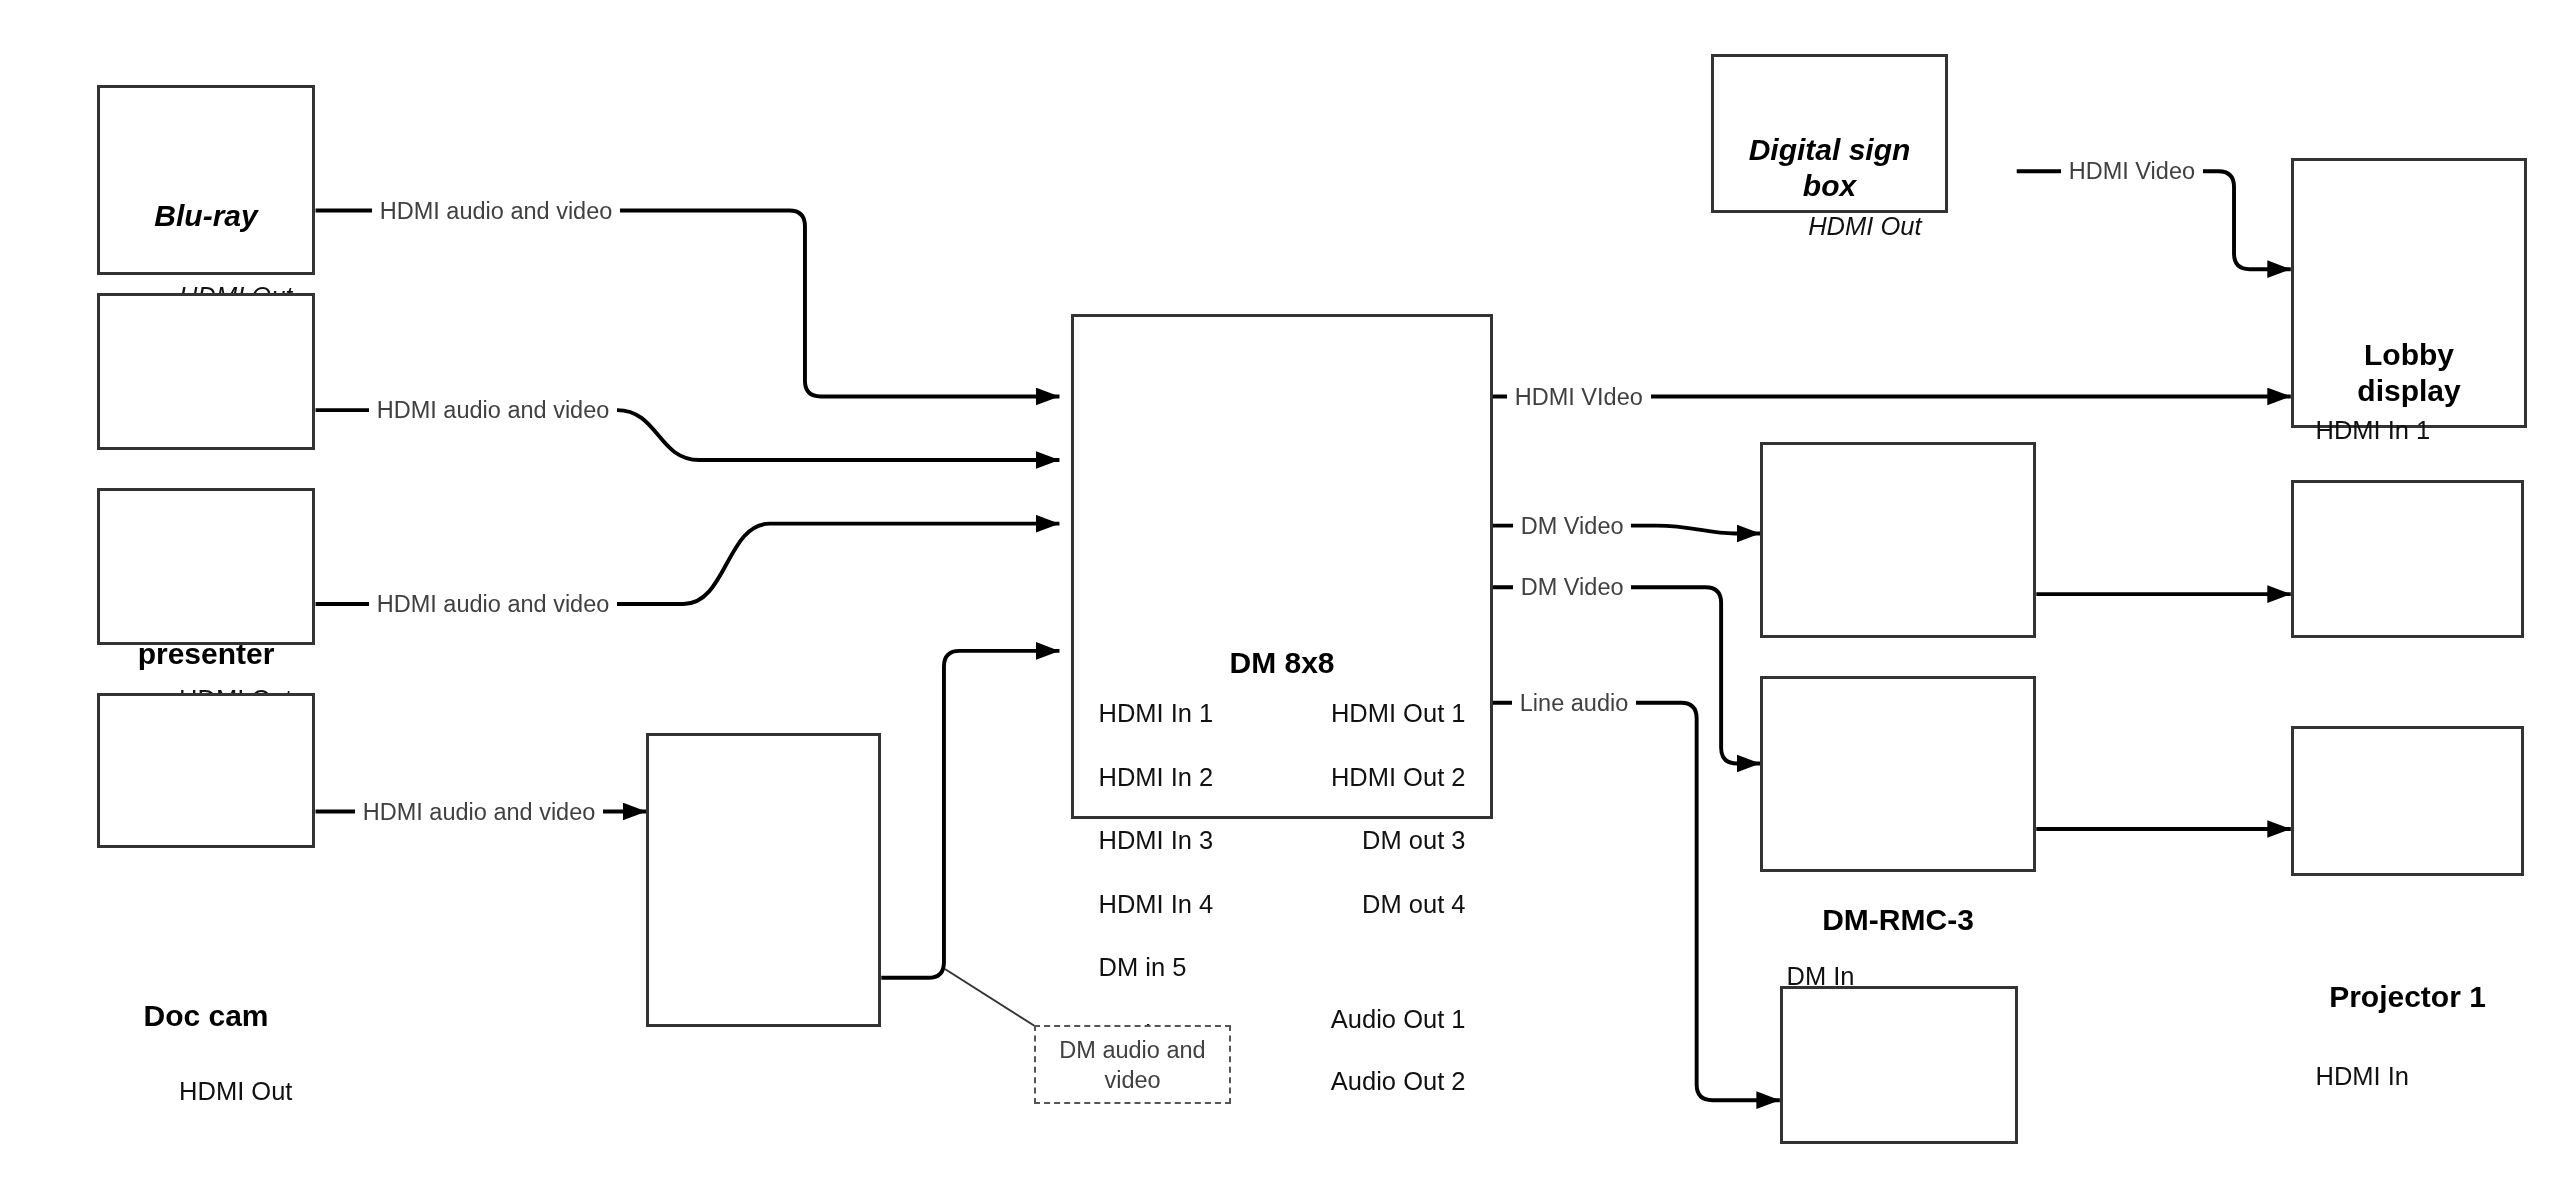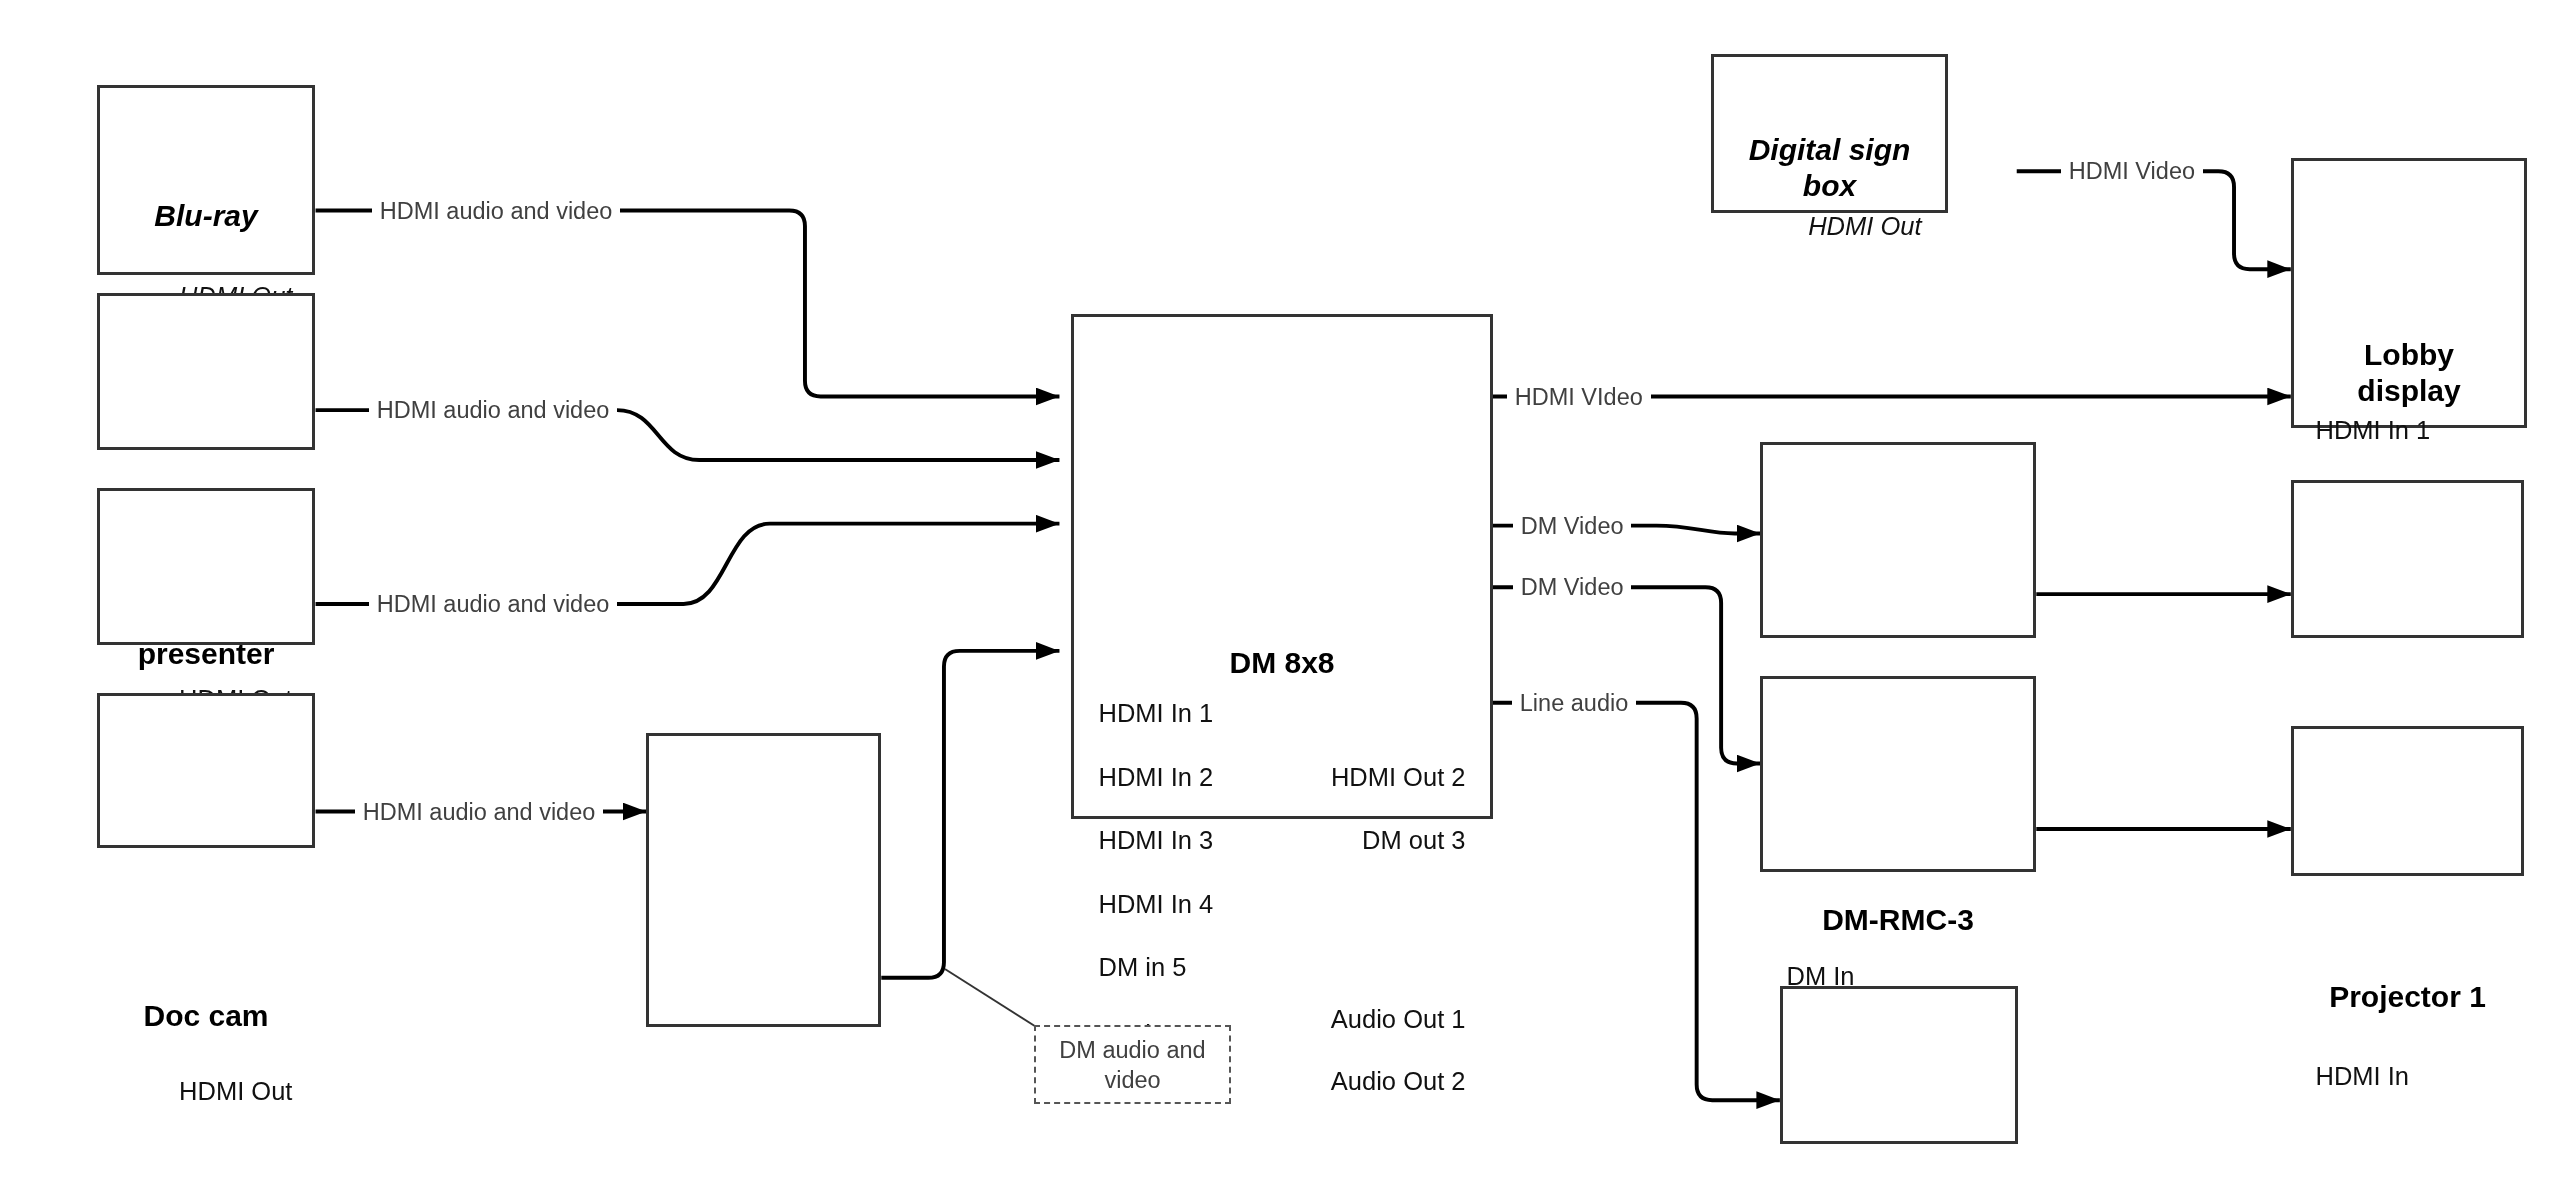--- a/index.html
+++ b/index.html
@@ -78,22 +78,24 @@
   </div>
 
   <div class="node" style="left:1059px;top:314px;width:422px;height:505px;margin-left:12px;">
     <div class="node-title" style="top:328px;"><span>DM 8x8</span></div>
     <div class="port l" style="top:379px;padding-left:24.5px;">HDMI In 1</div>
     <div class="port l" style="top:443px;padding-left:24.5px;">HDMI In 2</div>
     <div class="port l" style="top:506px;padding-left:24.5px;">HDMI In 3</div>
     <div class="port l" style="top:570px;padding-left:24.5px;">HDMI In 4</div>
     <div class="port l" style="top:633px;padding-left:24.5px;">DM in 5</div>
     <div class="port l" style="top:700px;padding-left:24.5px;">DM in 6</div>
+    <div class="port r" style="top:379px;padding-right:24.5px;">HDMI Out 1</div>
     <div class="port r" style="top:443px;padding-right:24.5px;">HDMI Out 2</div>
     <div class="port r" style="top:506px;padding-right:24.5px;">DM out 3</div>
+    <div class="port r" style="top:570px;padding-right:24.5px;">DM out 4</div>
     <div class="port r" style="top:685px;padding-right:24.5px;">Audio Out 1</div>
     <div class="port r" style="top:747px;padding-right:24.5px;">Audio Out 2</div>
   </div>
 
   <div class="node" style="left:1711px;top:54px;width:237px;height:159px;font-style:italic;">
     <div class="node-title" style="top:75px;">
         <span class="inner" style="display:block;max-width:176px;margin:0 auto;">Digital sign box</span>
       </div>
     <div class="port r" style="top:152px;padding-right:23.5px;">HDMI Out</div>
   </div>

